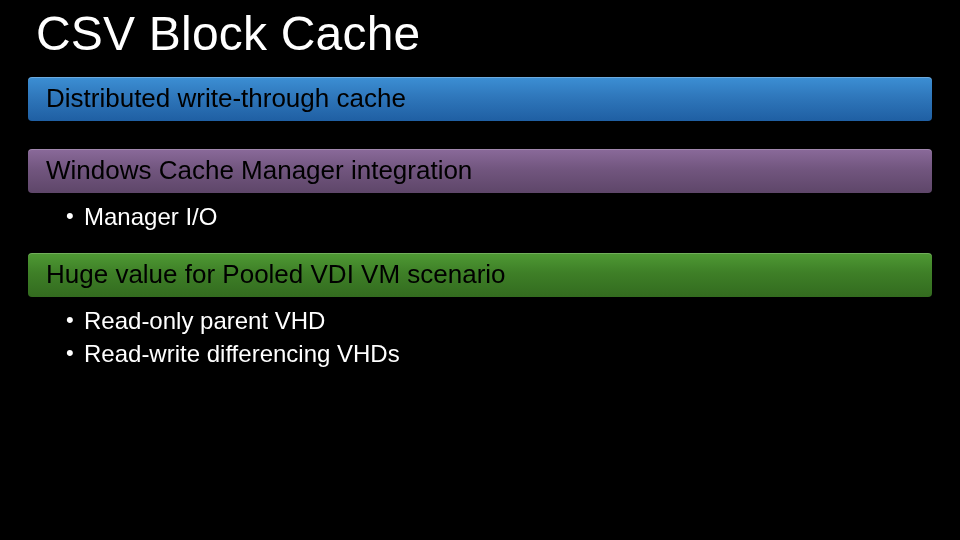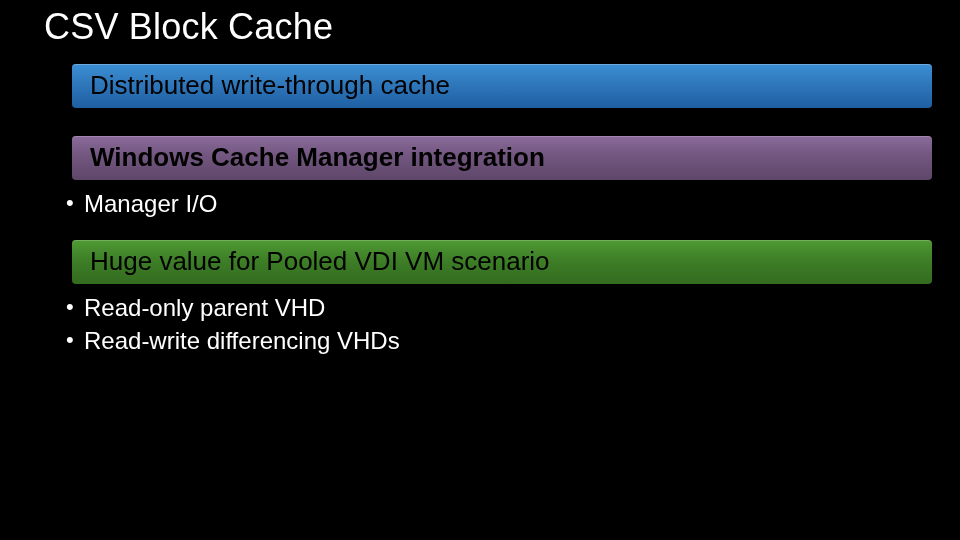--- a/index.html
+++ b/index.html
@@ -4,45 +4,43 @@
 <style>
   * { margin: 0; padding: 0; box-sizing: border-box; }
   html, body { width: 960px; height: 540px; overflow: hidden; }
   body {
     background: #000;
     font-family: "Segoe UI", "Segoe UI Light", Arial, sans-serif;
     color: #fff;
     padding: 6px 28px 10px 28px;
   }
   .title {
-    font-size: 36px;
+    font-size: 48px;
     font-weight: 300;
     color: #fff;
-    margin: 0 0 16px 16px;
+    margin: 0 0 16px 8px;
     letter-spacing: 0.2px;
   }
   .section { margin-bottom: 10px; }
   .pill {
     border-radius: 4px;
     padding: 6px 18px 7px 18px;
     font-size: 26px;
     font-weight: 400;
     color: #000;
     margin-bottom: 6px;
-    margin-left: 44px;
   }
   .pill-blue {
     background: linear-gradient(to bottom, #3c8fd4 0%, #2f77bb 45%, #1f5fa3 100%);
     
     box-shadow: inset 0 1px 0 rgba(255,255,255,0.25);
   }
   .pill-purple {
     background: linear-gradient(to bottom, #8a6a9a 0%, #72567f 45%, #5e4669 100%);
     box-shadow: inset 0 1px 0 rgba(255,255,255,0.2);
-    font-weight: bold;
   }
   .pill-green {
     background: linear-gradient(to bottom, #4f9a34 0%, #3e7f27 45%, #336b1f 100%);
     box-shadow: inset 0 1px 0 rgba(255,255,255,0.2);
   }
   ul.bullets {
     list-style: none;
     padding: 2px 0 10px 38px;
   }
   ul.bullets li {

